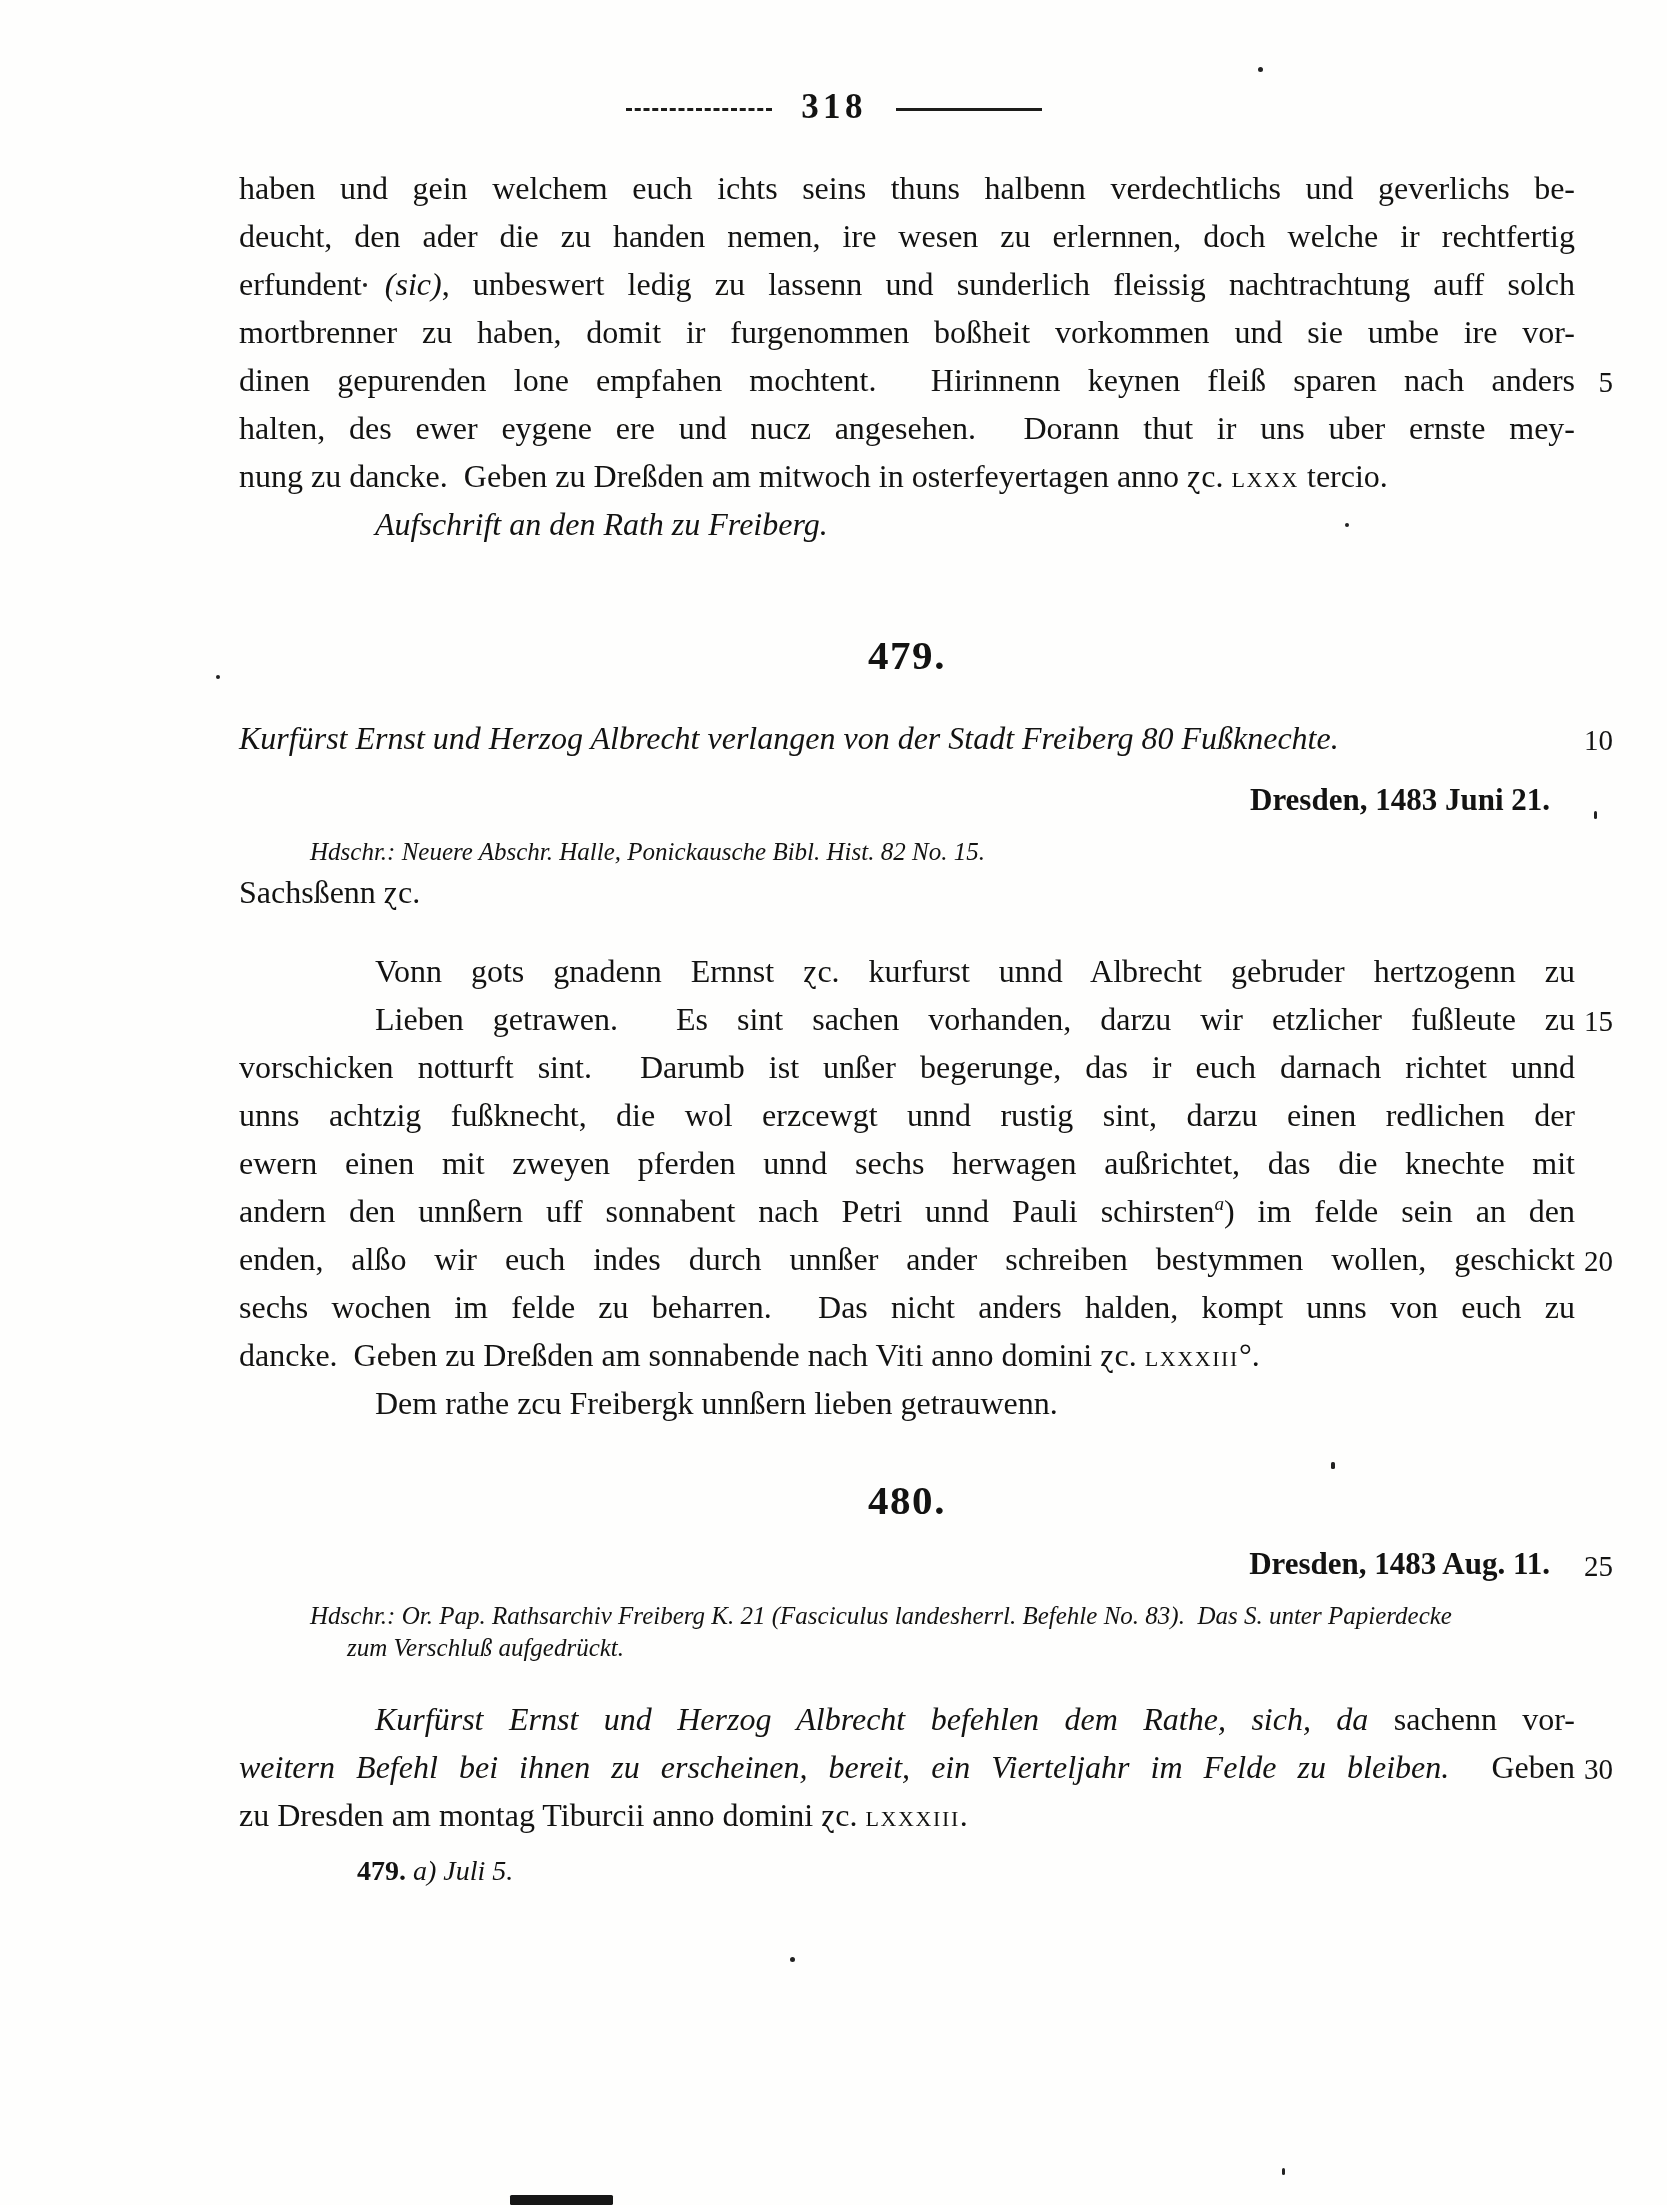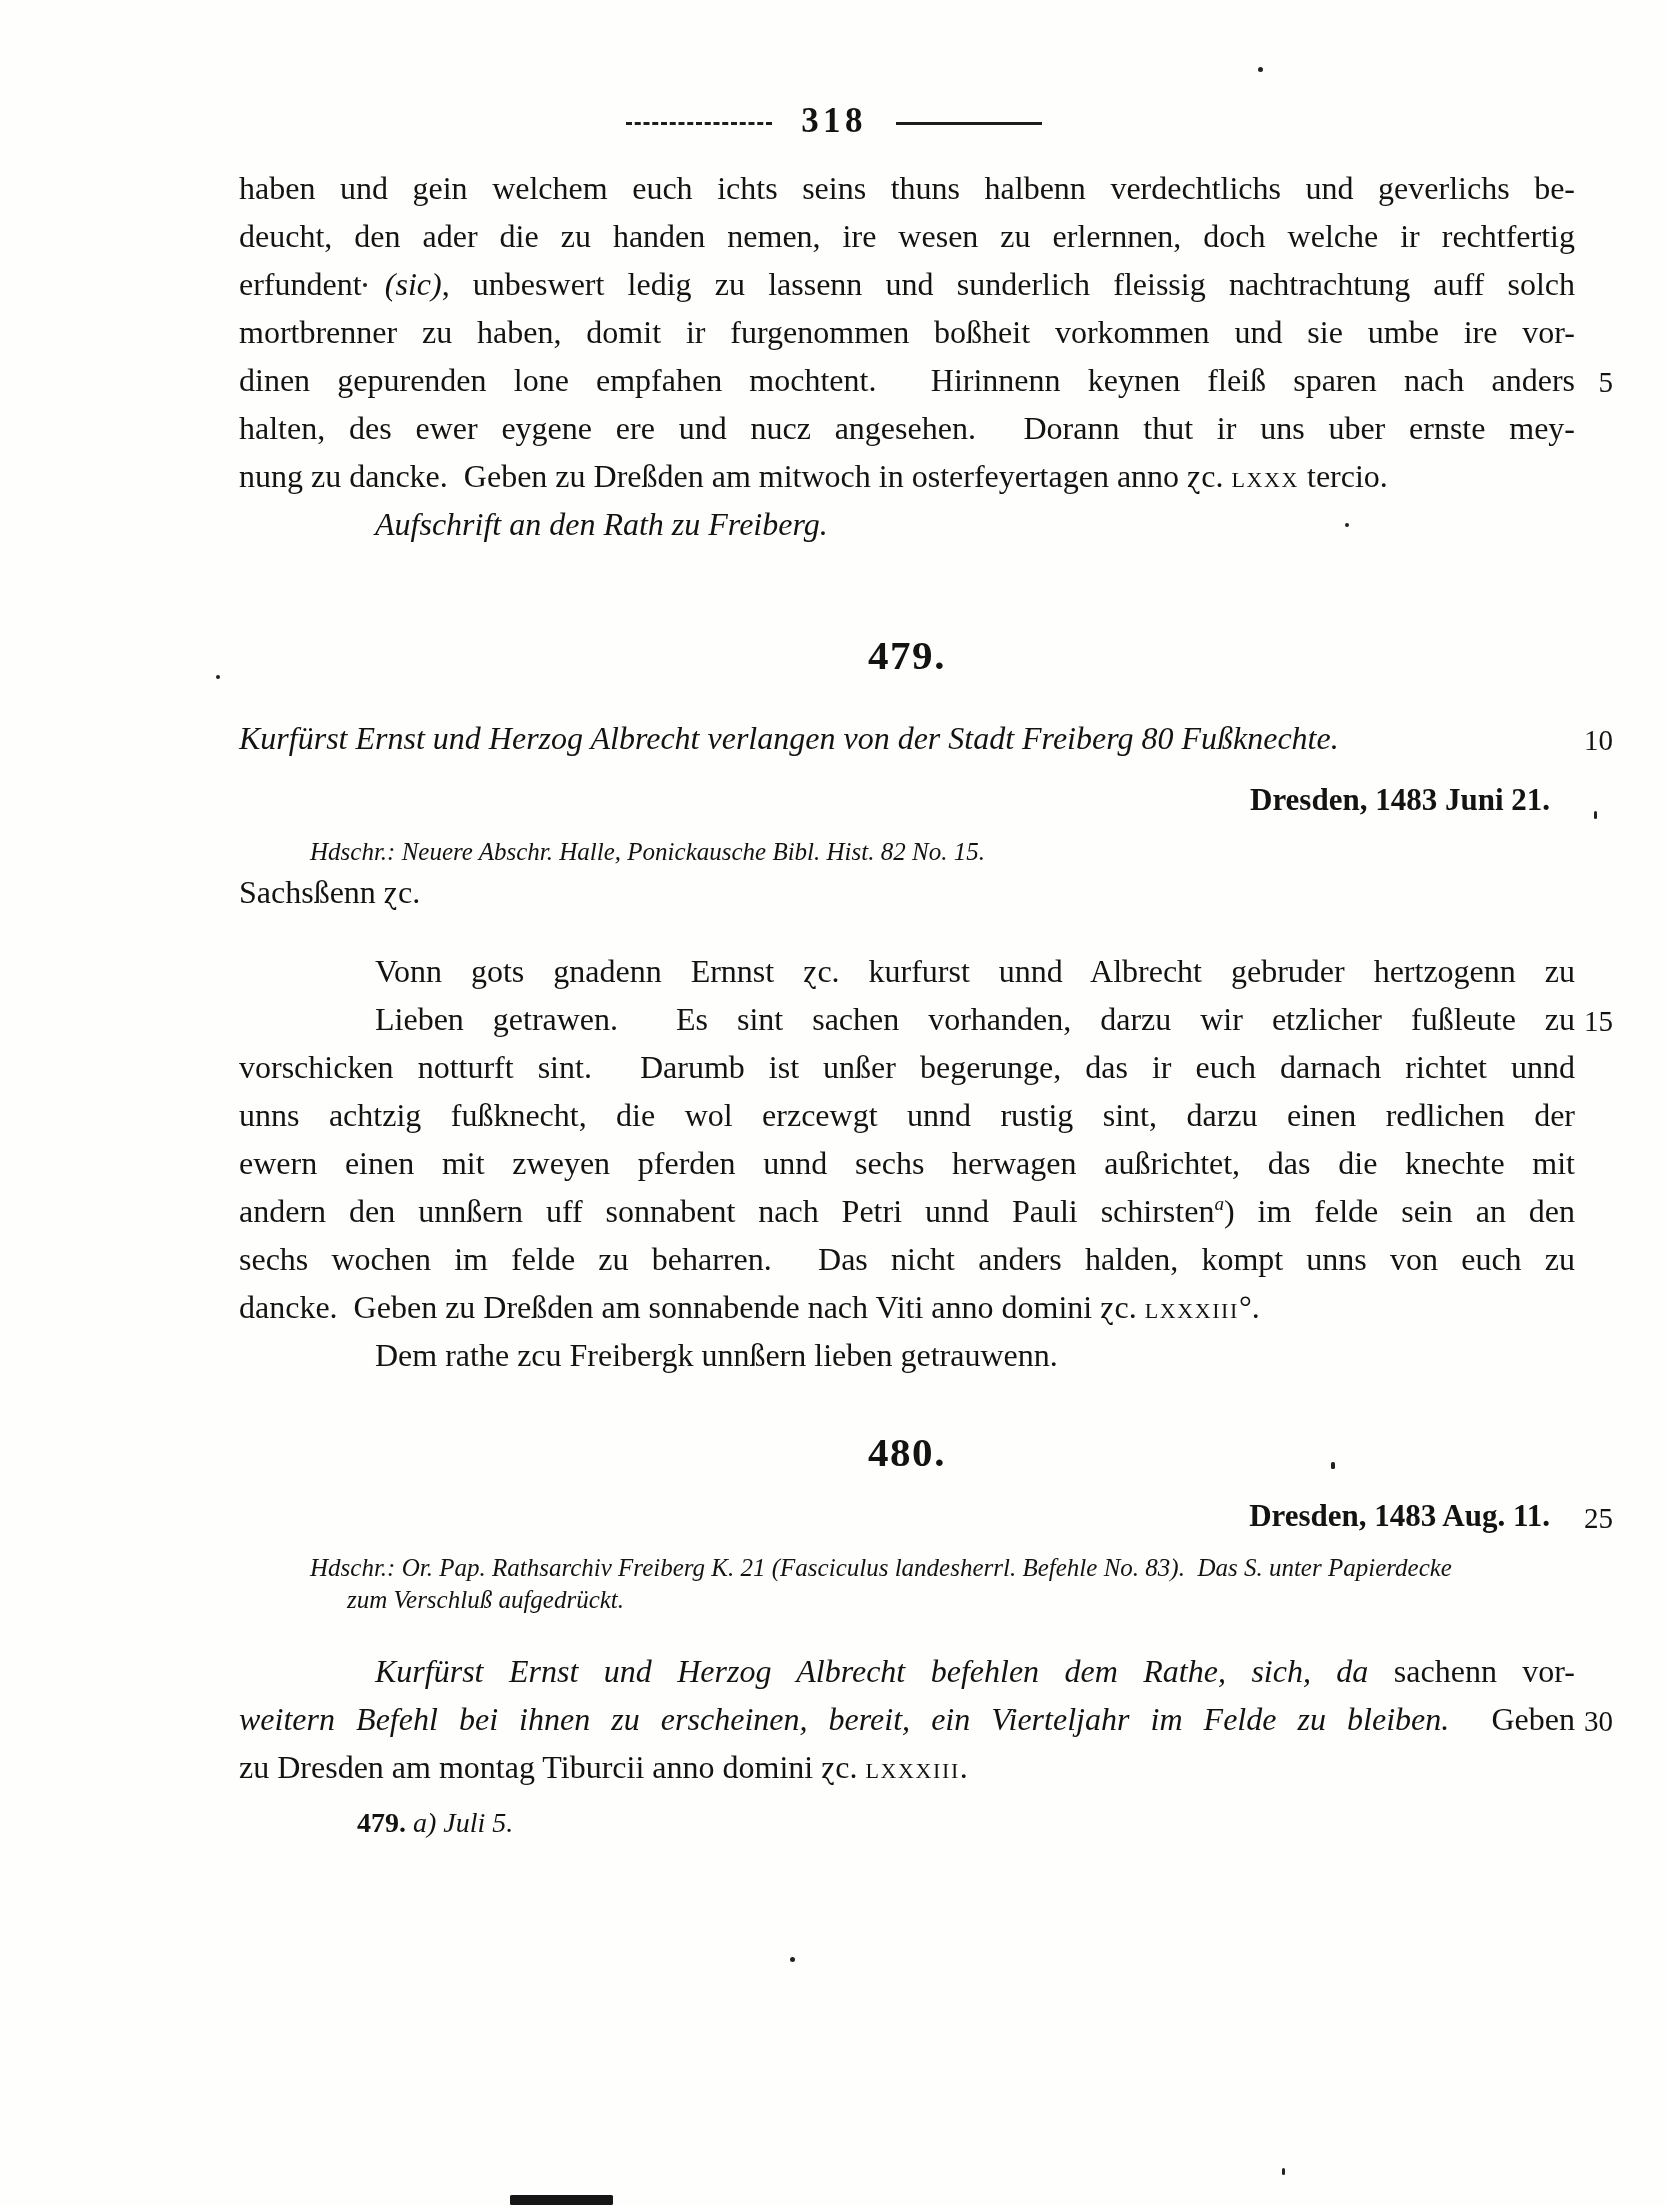--- a/index.html
+++ b/index.html
@@ -5,21 +5,21 @@
   html,body{margin:0;padding:0;background:#e8e8e4;}
   .page{
     position:relative;
     width:1668px;height:2205px;
     background:#fefefd;
     color:#131312;
     font-family:"Liberation Serif","DejaVu Serif","DejaVu Sans",serif;
     overflow:hidden;
   }
   
-  .header{position:absolute;top:101px;left:0;width:100%;text-align:center;white-space:nowrap;font-family:Liberation Serif, serif;}
+  .header{position:absolute;top:87px;left:0;width:100%;text-align:center;white-space:nowrap;font-family:Liberation Serif, serif;}
   .pagenum{display:inline-block;font-size:35px;font-weight:600;letter-spacing:4.4px;vertical-align:middle;padding:0 29px;}
   .rule{display:inline-block;width:146px;height:0;vertical-align:middle;margin-top:4.4px;}
   .rule-left{border-top:3.3px dashed #1d1d1b;}
   .rule-right{border-top:3.3px solid #1d1d1b;}
   
   .col{position:absolute;left:239px;top:164px;width:1336px;font-size:32px;line-height:48px;}
   .line{position:relative;height:48px;overflow:visible;}
   .jl{text-align:justify;text-align-last:justify;}
   .ll{text-align:left;}
   .ind{text-indent:136px;}
@@ -68,20 +68,21 @@
     <div class="dateline">Dresden, 1483 Juni 21.</div>
     <div class="source"><span class="lt"><span class="seg-i">Hdschr.: Neuere Abschr. Halle, Ponickausche Bibl. Hist. 82 No. 15.</span></span></div>
 
     <div class="line ll"><span class="lt"><span>Sachsßenn ɀc.</span></span></div>
     <div class="line jl ind body-start"><span class="lt"><span>Vonn gots gnadenn Ernnst ɀc. kurfurst unnd Albrecht gebruder hertzogenn zu</span></span></div>
     <div class="line jl ind"><span class="lt"><span>Lieben getrawen.&nbsp; Es sint sachen vorhanden, darzu wir etzlicher fußleute zu</span></span><span class="lineno">15</span></div>
     <div class="line jl"><span class="lt"><span>vorschicken notturft sint.&nbsp; Darumb ist unßer begerunge, das ir euch darnach richtet unnd</span></span></div>
     <div class="line jl"><span class="lt"><span>unns achtzig fußknecht, die wol erzcewgt unnd rustig sint, darzu einen redlichen der</span></span></div>
     <div class="line jl"><span class="lt"><span>ewern einen mit zweyen pferden unnd sechs herwagen außrichtet, das die knechte mit</span></span></div>
     <div class="line jl"><span class="lt"><span>andern den unnßern uff sonnabent nach Petri unnd Pauli schirsten</span><span class="seg-sup seg-i">a</span><span>) im felde sein an den</span></span></div>
+    <div class="line jl"><span class="lt"><span>enden, alßo wir euch indes durch unnßer ander schreiben bestymmen wollen, geschickt</span></span><span class="lineno">20</span></div>
     <div class="line jl"><span class="lt"><span>sechs wochen im felde zu beharren.&nbsp; Das nicht anders halden, kompt unns von euch zu</span></span></div>
     <div class="line ll"><span class="lt"><span>dancke.&nbsp; Geben zu Dreßden am sonnabende nach Viti anno domini ɀc. </span><span class="seg-sc">lxxxiii</span><span>°.</span></span></div>
     <div class="line ll ind"><span class="lt"><span>Dem rathe zcu Freibergk unnßern lieben getrauwenn.</span></span></div>
 
     <div class="docnum docnum-480">480.</div>
     <div class="dateline date-480"><span>Dresden, 1483 Aug. 11.</span><span class="lineno">25</span></div>
     <div class="source"><span class="lt"><span class="seg-i">Hdschr.: Or. Pap. Rathsarchiv Freiberg K. 21 (Fasciculus landesherrl. Befehle No. 83).&nbsp; Das S. unter Papierdecke</span></span></div>
     <div class="source source-cont"><span class="lt"><span class="seg-i">zum Verschluß aufgedrückt.</span></span></div>
 
     <div class="line jl ind body-start"><span class="lt"><span class="seg-i">Kurfürst Ernst und Herzog Albrecht befehlen dem Rathe, sich, da </span><span>sachenn vor-</span></span></div>

